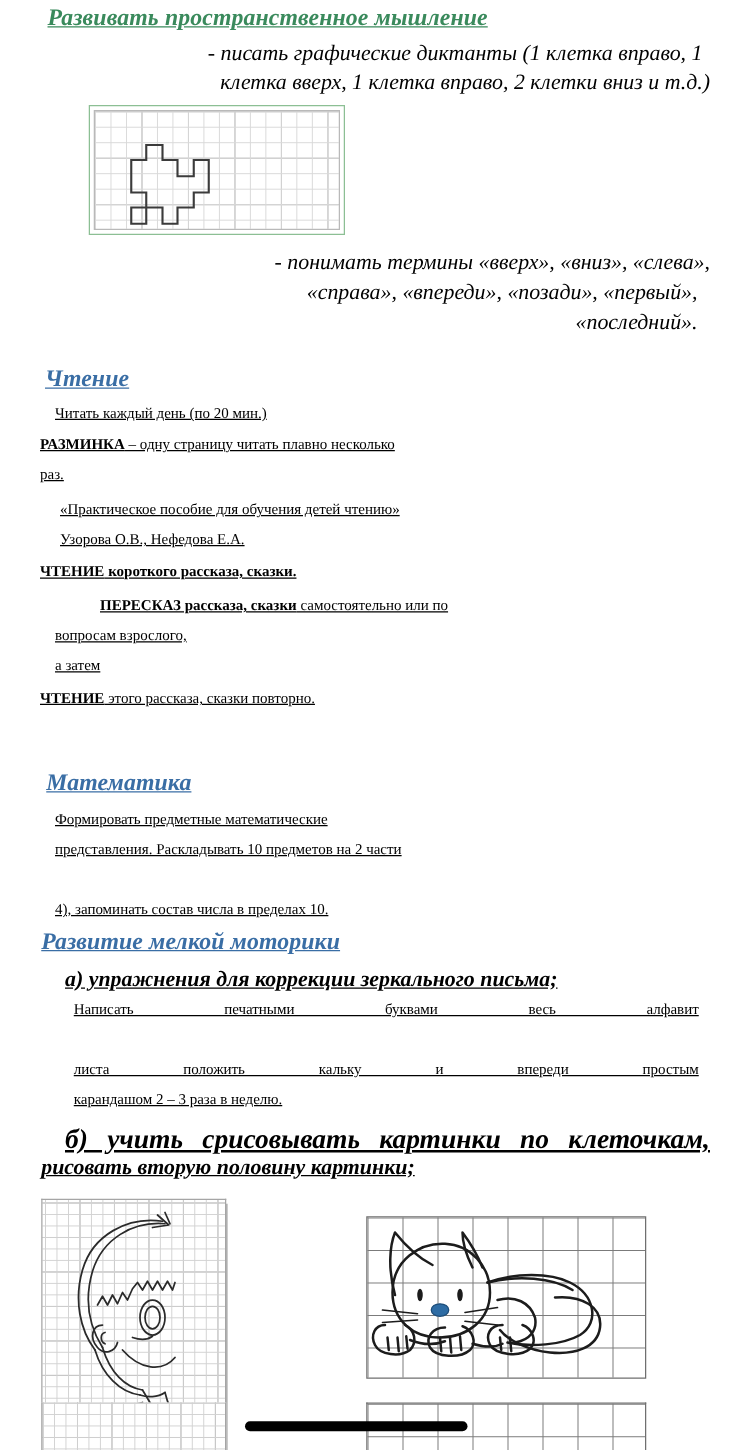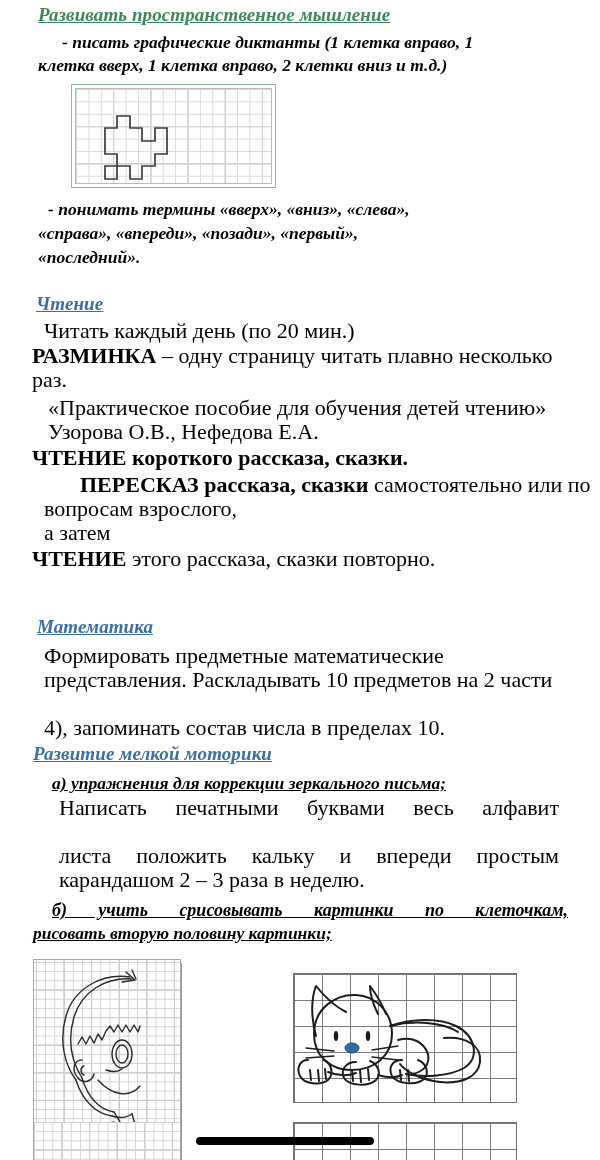--- a/index.html
+++ b/index.html
@@ -34,28 +34,30 @@
     text-decoration: underline;
     font-size: 19px;
     line-height: 22px;
     letter-spacing: 0.1px;
     white-space: nowrap;
   }
   .h-green { color: #3a8a5c; }
   .h-blue  { color: #3a6ea5; }
 
   .p {
-    font-size: 22px;
+    font-size: 12px;
     line-height: 23.5px;
+    text-decoration: underline;
   }
   .p-italic {
     font-style: italic;
-    font-weight: bold;
+    font-weight: normal;
     font-size: 17.5px;
     line-height: 24px;
+    text-align: right;
   }
   .p-just {
     text-align: justify;
     text-align-last: justify;
   }
   .b { font-weight: bold; }
 
   .abs { position: absolute; }
 
   
@@ -241,21 +243,21 @@
   <div class="abs" style="left:52px; top:772px; font-style:italic; font-weight:bold;
               text-decoration:underline; font-size:17.5px; line-height:23px;">а) упражнения для коррекции зеркального письма;</div>
 
   <div class="abs h-blue" style="left:33px; top:743px;">Развитие мелкой моторики</div>
 
   <div class="abs p p-just" style="left:59px; top:796px; width:500px;">Написать печатными буквами весь алфавит</div>
   <div class="abs p p-just" style="left:59px; top:844px; width:500px;">листа положить кальку и впереди простым</div>
   <div class="abs p" style="left:59px; top:868px; width:500px;">карандашом 2 – 3 раза в неделю.</div>
 
   <div class="abs p-just" style="left:52px; top:899px; width:516px; font-style:italic;
-              font-weight:bold; text-decoration:underline; font-size:18px; line-height:23px;">б) учить срисовывать картинки по клеточкам,</div>
+              font-weight:bold; text-decoration:underline; font-size:22px; line-height:23px;">б) учить срисовывать картинки по клеточкам,</div>
   <div class="abs" style="left:33px; top:922px; font-style:italic; font-weight:bold;
               text-decoration:underline; font-size:17.5px; line-height:23px;text-align:center;">рисовать вторую половину картинки;</div>
 
   <div class="pic-left-shadow"></div>
 
   <div class="pic-left">
     <svg width="146" height="200" viewBox="0 0 146 200">
       <g fill="none" stroke="#2b2b2b" stroke-width="1.4" stroke-linecap="round" stroke-linejoin="round">
 
         <path d="M96 17 C 68 13, 40 28, 32 56 C 25 80, 30 104, 42 120"></path>

